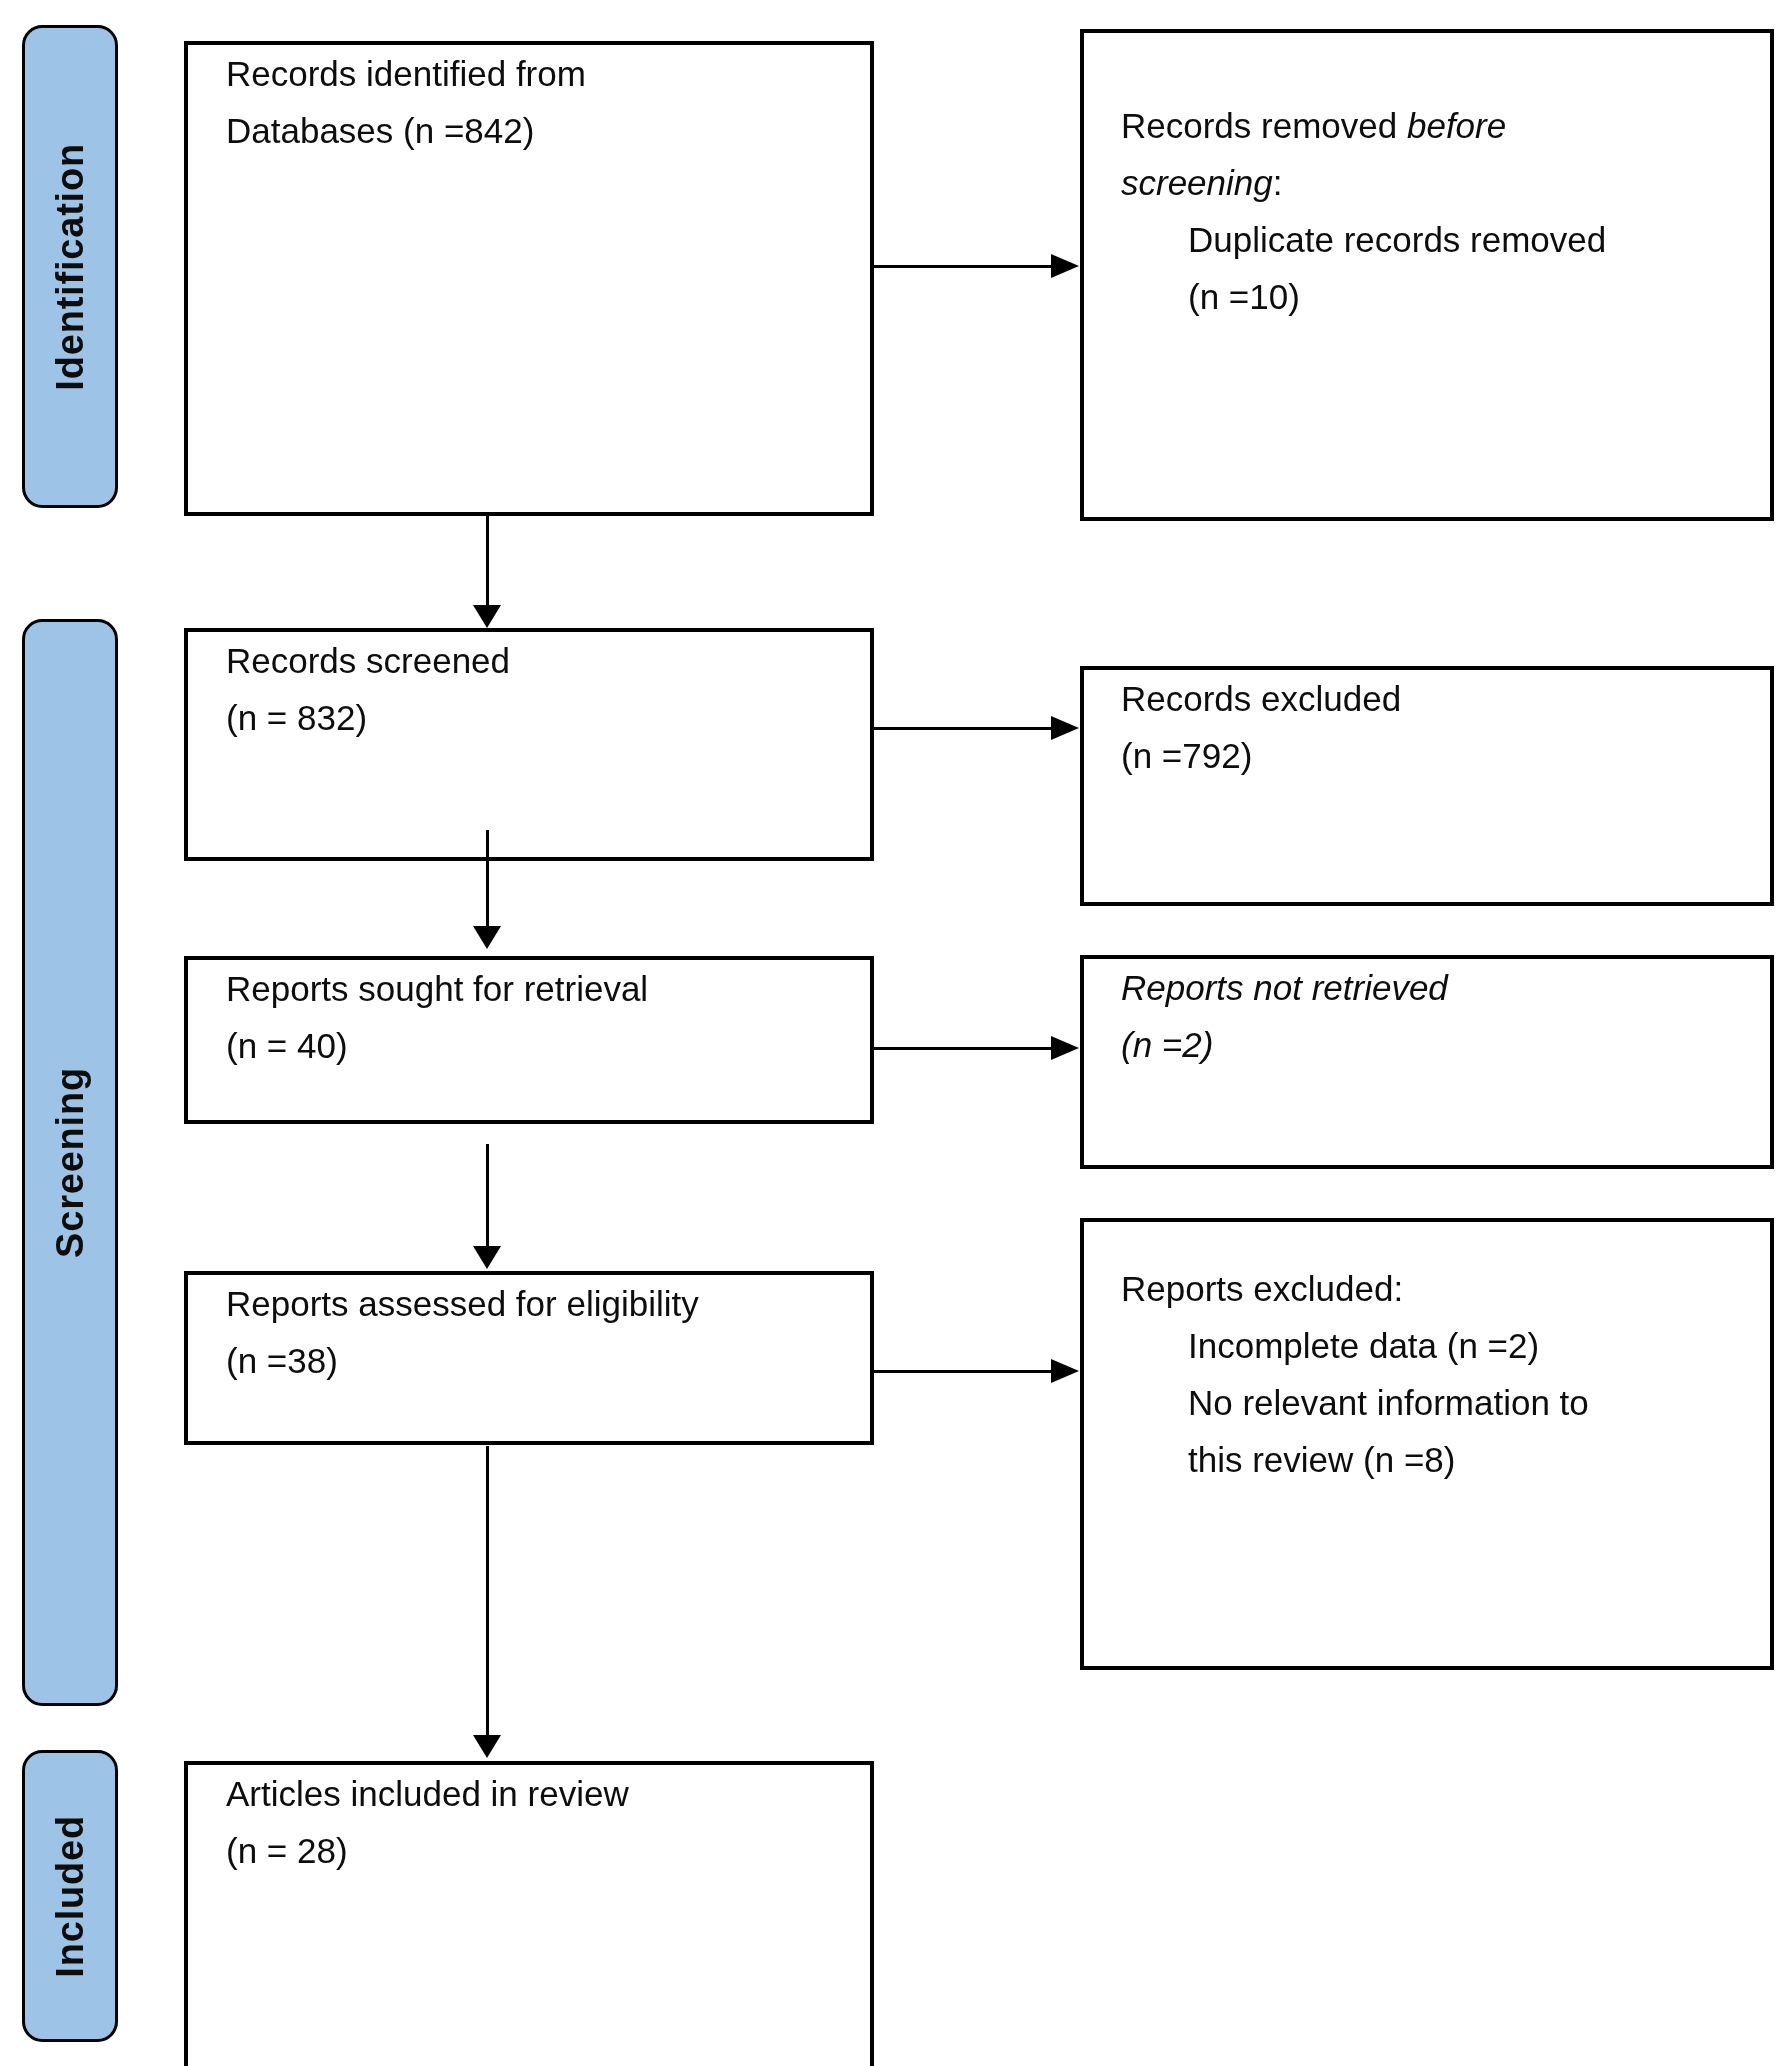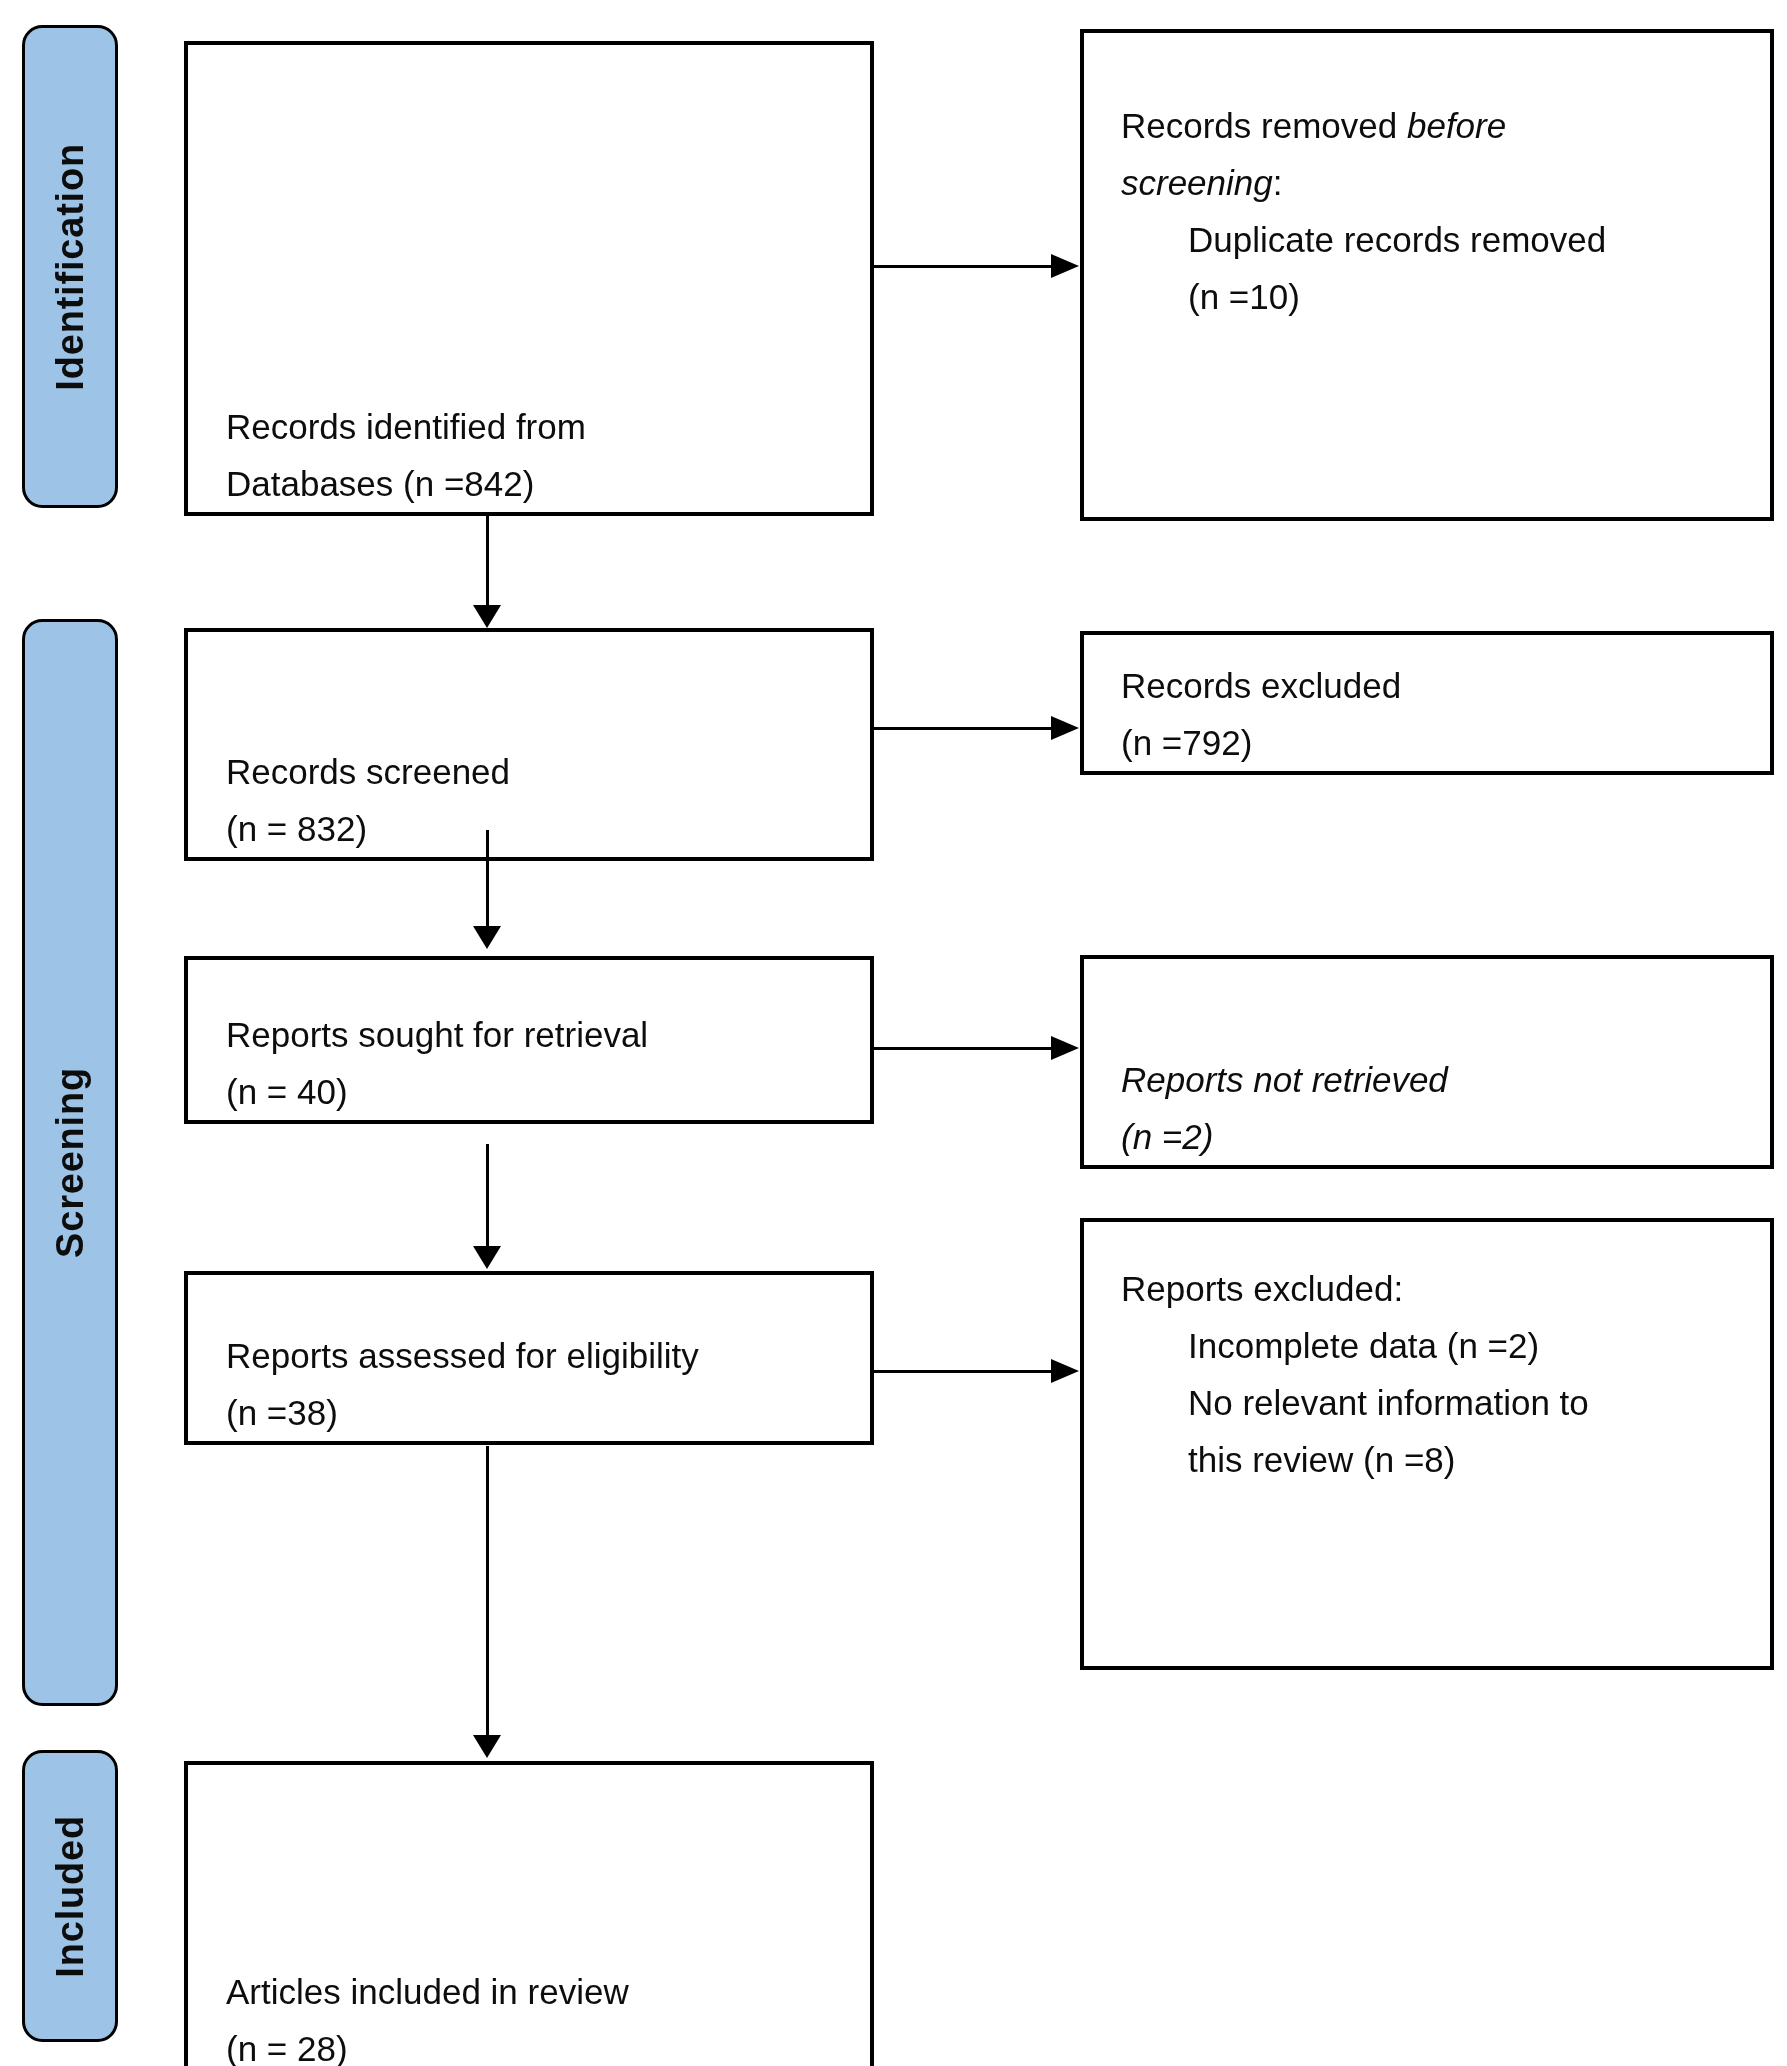--- a/index.html
+++ b/index.html
@@ -42,21 +42,21 @@
     border: 4.7px solid #000000;
     font-size: 35px;
     line-height: 57px;
   }
   .col-left  { left: 184px;  width: 690px; }
   .col-right { left: 1080px; width: 694px; }
 
   .v-center {
     display: flex;
     flex-direction: column;
-    justify-content: flex-end;
+    justify-content: flex-start;
   }
   .pad-left  { padding-left: 38px; padding-right: 15.7px; }
   .pad-right-col { padding-left: 37px; padding-right: 19px; }
 
   .indent-line2 { }
   .reason-block { margin-left: 67px; }
 
   .italic { font-style: italic; }
 
   
@@ -117,21 +117,21 @@
   </div>
 
   <div class="box col-right pad-right-col" style="top:29px; height:492px; padding-top:64px;">
     <div>
       <span>Records removed </span><span class="italic">before</span><br>
       <span class="italic">screening</span><span>:</span>
     </div>
     <div class="reason-block">Duplicate records removed<br>(n =10)</div>
   </div>
 
-  <div class="box col-right v-center pad-right-col" style="top:631px; height:144px;">
+  <div class="box col-right v-center pad-right-col" style="top:666px; height:240px;">
     <div>Records excluded<br>(n =792)</div>
   </div>
 
   <div class="box col-right v-center pad-right-col" style="top:955px; height:214px;font-style:italic;">
     <div>Reports not retrieved<br>(n =2)</div>
   </div>
 
   <div class="box col-right pad-right-col" style="top:1218px; height:452px; padding-top:38px;">
     <div>Reports excluded:</div>
     <div class="reason-block">Incomplete data (n =2)<br>No relevant information to<br>this review (n =8)</div>

